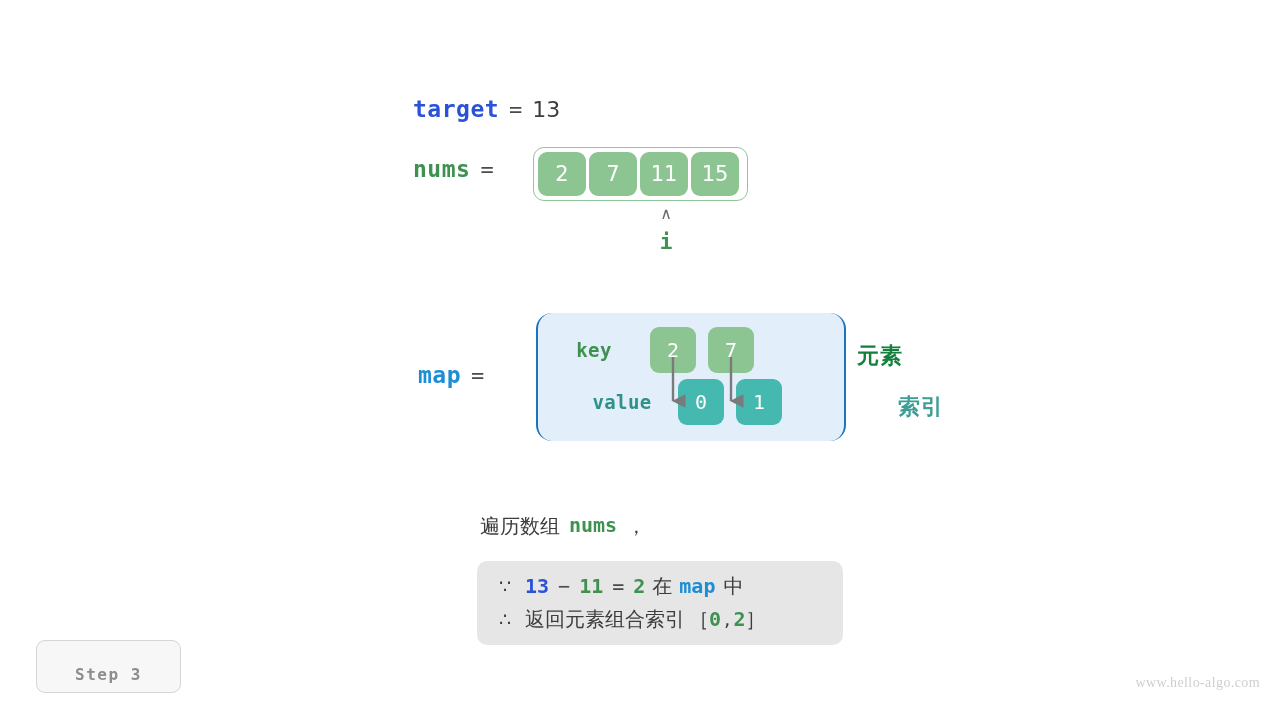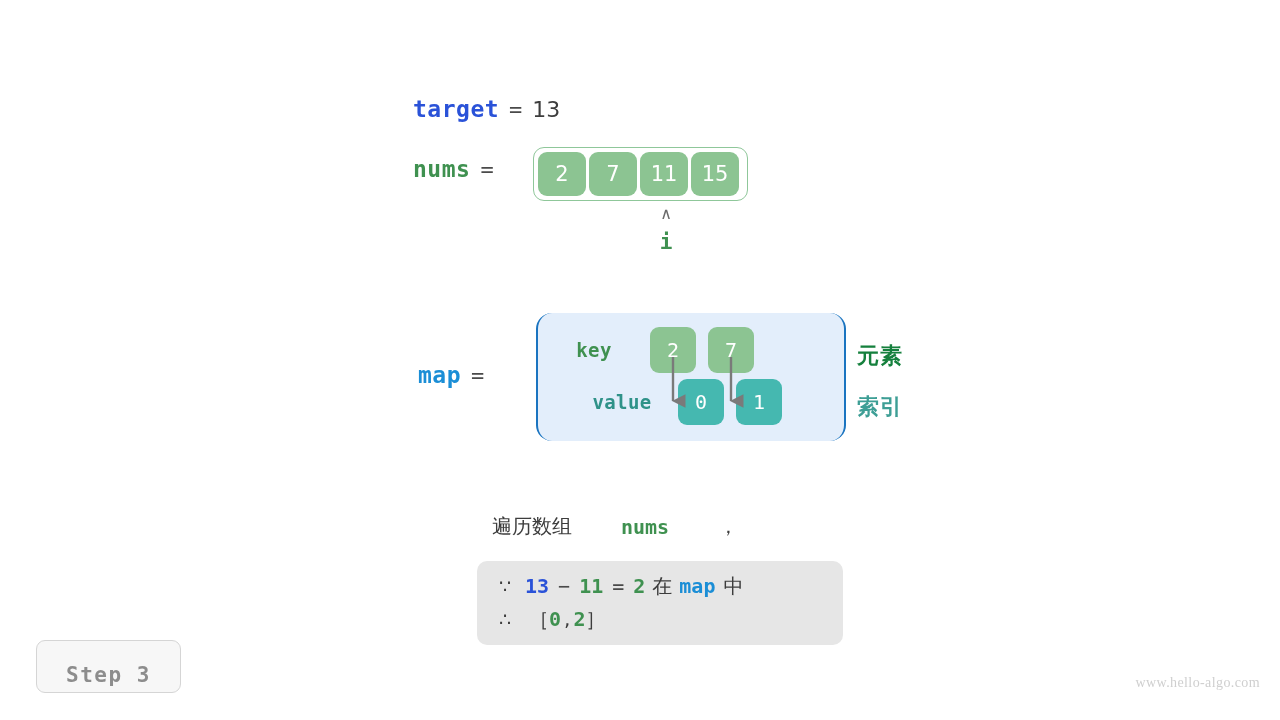--- a/index.html
+++ b/index.html
@@ -182,31 +182,30 @@
 
   
   #annot-element, #annot-index {
     position: absolute;
     font-family: "DejaVu Sans", "Liberation Sans", sans-serif;
     font-size: 22px;
     font-weight: bold;
     letter-spacing: 1px;
   }
   #annot-element { left: 857px; top: 341px; color: #15803d; }
-  #annot-index   { left: 857px; top: 392px; color: #3d9e95; font-family: Liberation Mono, monospace; }
+  #annot-index   { left: 898px; top: 392px; color: #3d9e95; font-family: Liberation Mono, monospace; }
 
   
   #caption-line {
     position: absolute;
-    left: 492px;
+    left: 480px;
     top: 513px;
     display: flex;
-    align-items: center;
+    align-items: flex-start;
     white-space: pre;
-    gap: 40px;
   }
   .cap-cn {
     font-family: "DejaVu Sans", "Liberation Sans", sans-serif;
     font-size: 20px;
     color: #3d3d3d;
   }
   .cap-code {
     font-family: "DejaVu Sans Mono", "Liberation Mono", monospace;
     font-size: 20px;
     font-weight: bold;
@@ -257,21 +256,21 @@
     box-sizing: border-box;
     background: #f7f7f7;
     border: 1.4px solid #d5d5d5;
     border-radius: 9px;
     display: flex;
     align-items: center;
     justify-content: center;
   }
   #step-badge span {
     font-family: "DejaVu Sans Mono", "Liberation Mono", monospace;
-    font-size: 21px;
+    font-size: 16px;
     font-weight: bold;
     color: #8d8d8d;
     letter-spacing: 1.5px;
     margin-top: 16px;
   }
 
   
   #watermark {
     position: absolute;
     right: 20px;
@@ -360,20 +359,21 @@
     <span class="n-green">11</span>
     <span class="n-op" style="margin:0 9px;">=</span>
     <span class="n-green">2</span>
     <span class="n-cn" style="margin:0 7px;">在</span>
     <span class="n-mapblue">map</span>
     <span class="n-cn" style="margin-left:8px;">中</span>
   </div>
 
   <div class="note-line">
     <span class="sym">∴</span>
+    <span class="n-cn">返回元素组合索引</span>
     <span class="n-br" style="margin-left:4px;">［</span>
     <span class="n-green">0</span>
     <span class="n-br" style="margin:0 3px;">,</span>
     <span class="n-green">2</span>
     <span class="n-br">］</span>
   </div>
 
 </div>
 
 <div id="step-badge">

